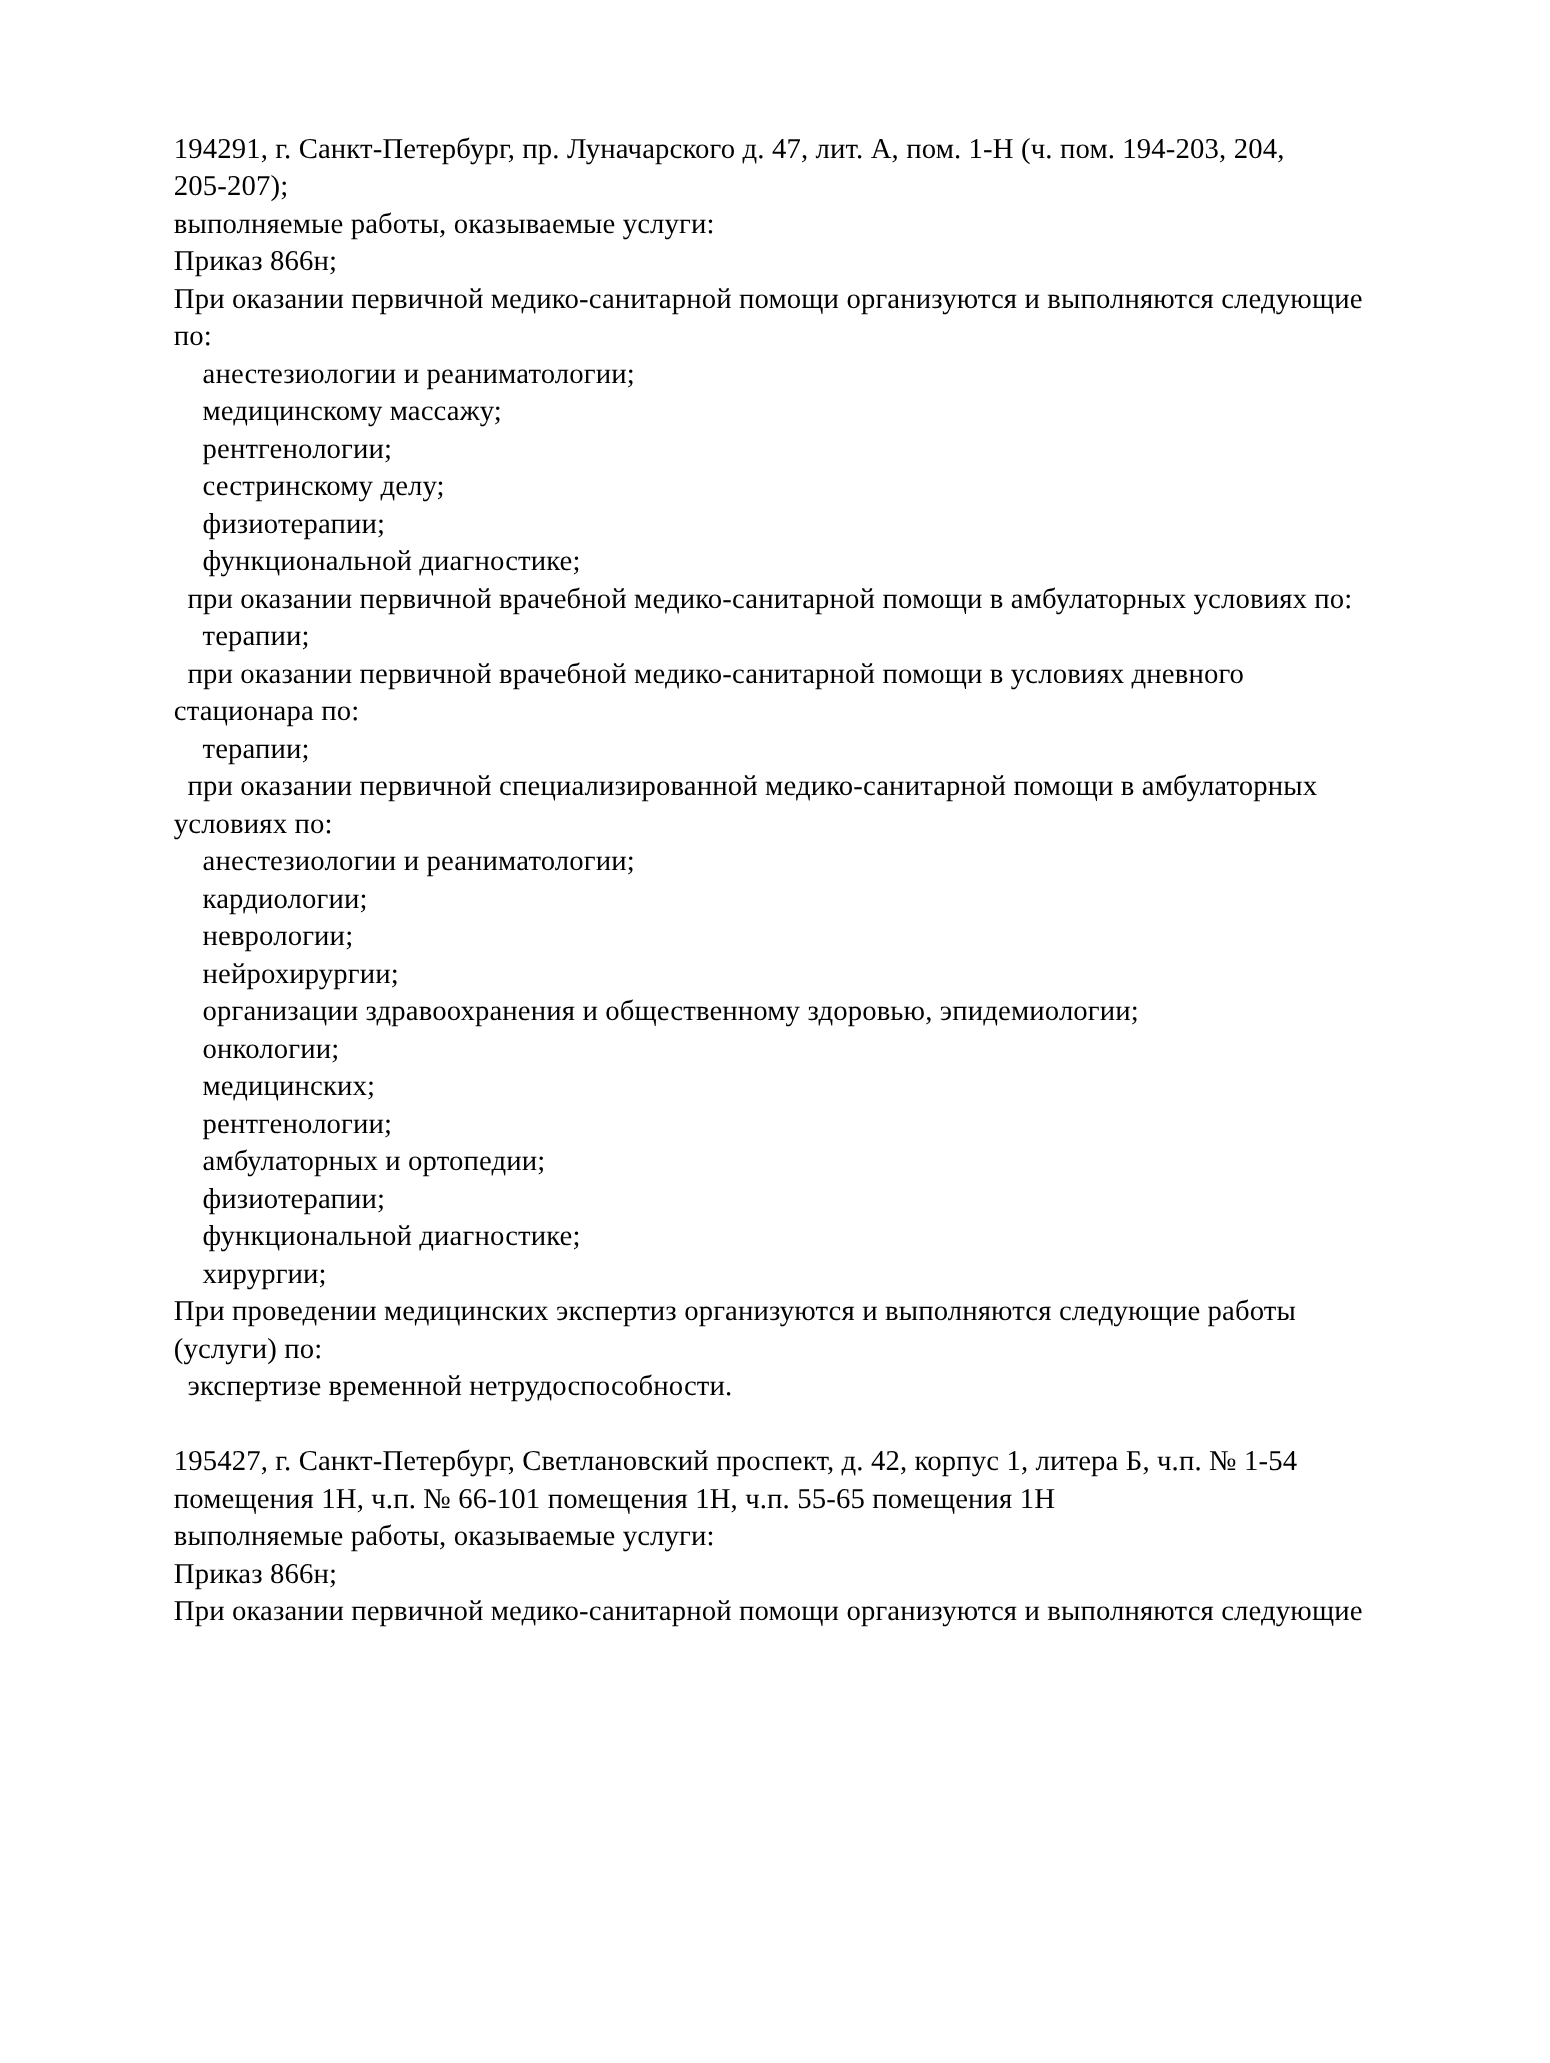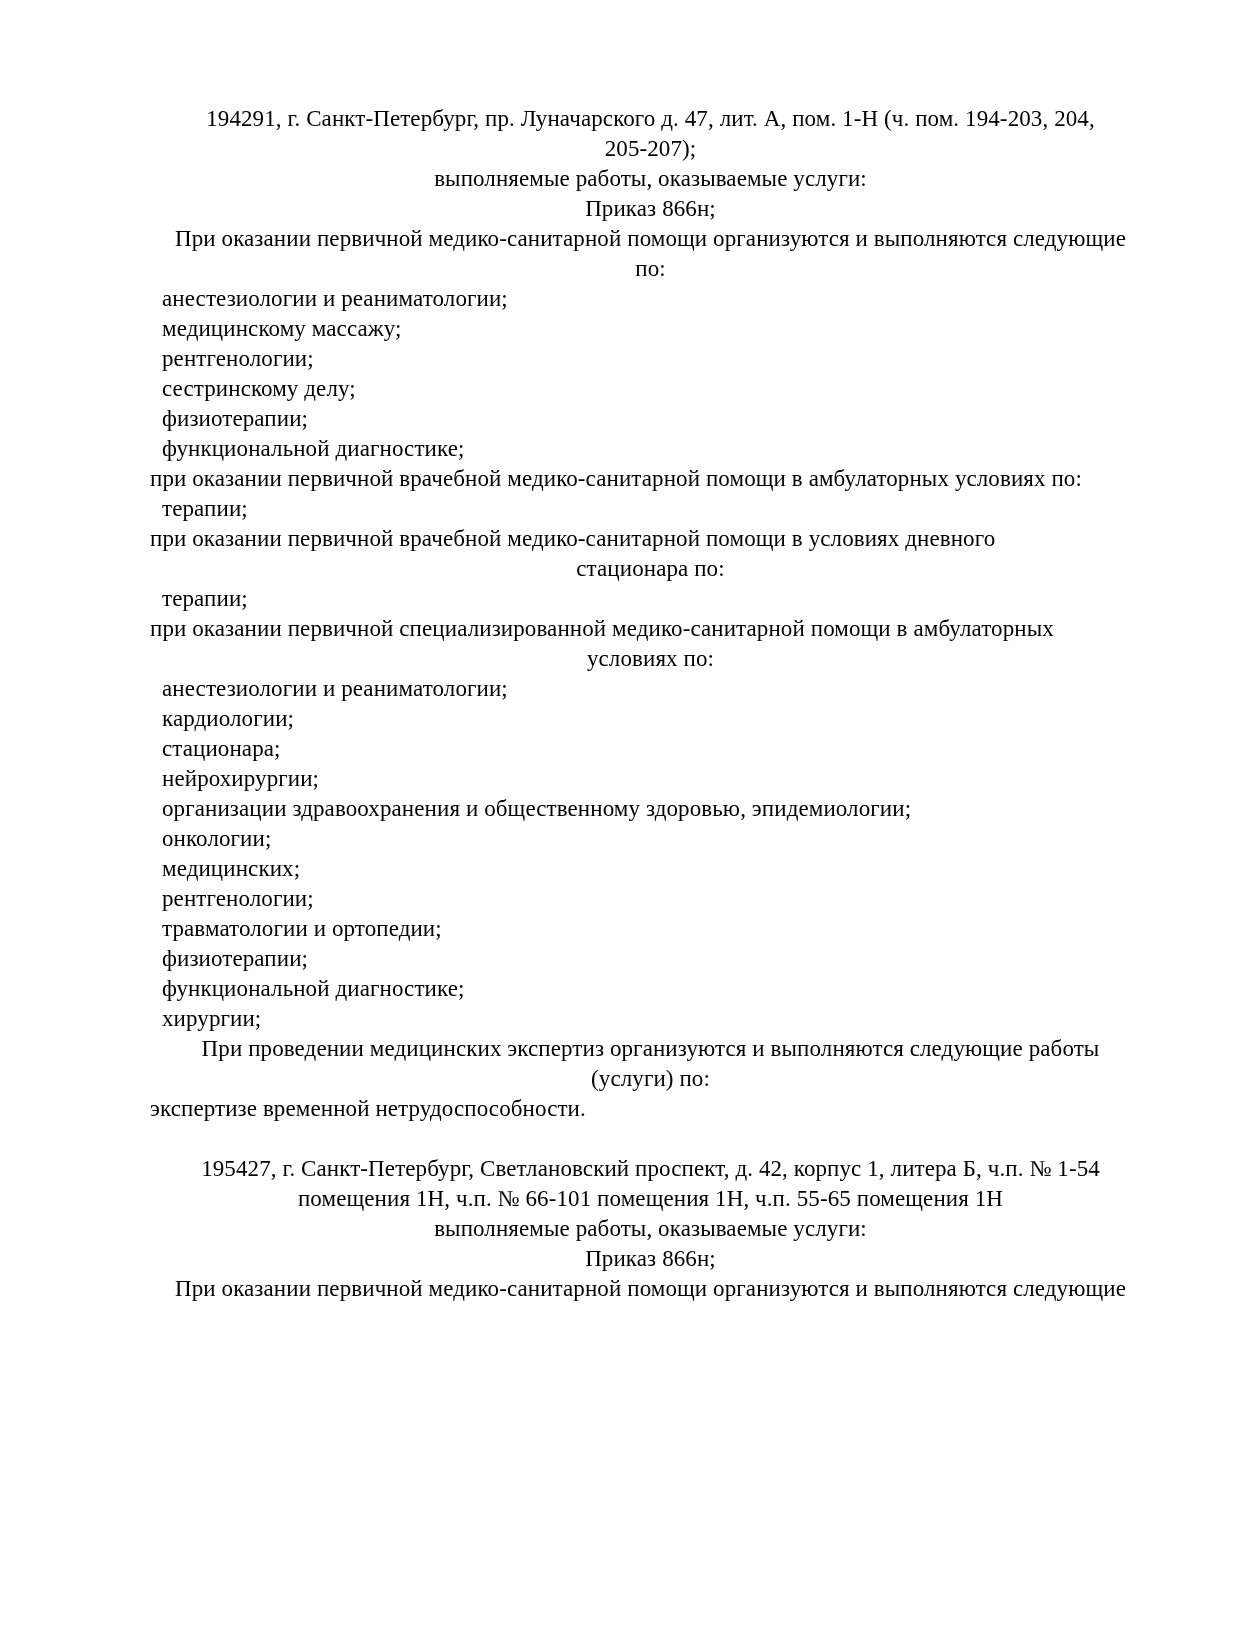--- a/index.html
+++ b/index.html
@@ -22,21 +22,21 @@
     font-family: "Liberation Serif", "DejaVu Serif", serif;
     font-size: 23px;
     line-height: 30px;
     color: #000000;
   }
   .doc-line {
     white-space: pre;
     min-height: 30px;
     letter-spacing: 0.1px;
   }
-  .indent-0 { padding-left: 0; text-align: center; }
+  .indent-0 { padding-left: 0; }
   .indent-1 { padding-left: 11px; }
   .indent-2 { padding-left: 23px; }
 </style>
 </head>
 <body>
 
 <div class="page">
   <div id="document-text">
       <div class="doc-line indent-0">194291, г. Санкт-Петербург, пр. Луначарского д. 47, лит. А, пом. 1-Н (ч. пом. 194-203, 204,</div>
       <div class="doc-line indent-0">205-207);</div>
@@ -52,27 +52,27 @@
       <div class="doc-line indent-2">функциональной диагностике;</div>
       <div class="doc-line indent-1">при оказании первичной врачебной медико-санитарной помощи в амбулаторных условиях по:</div>
       <div class="doc-line indent-2">терапии;</div>
       <div class="doc-line indent-1">при оказании первичной врачебной медико-санитарной помощи в условиях дневного</div>
       <div class="doc-line indent-0">стационара по:</div>
       <div class="doc-line indent-2">терапии;</div>
       <div class="doc-line indent-1">при оказании первичной специализированной медико-санитарной помощи в амбулаторных</div>
       <div class="doc-line indent-0">условиях по:</div>
       <div class="doc-line indent-2">анестезиологии и реаниматологии;</div>
       <div class="doc-line indent-2">кардиологии;</div>
-      <div class="doc-line indent-2">стационара;</div>
+      <div class="doc-line indent-2">неврологии;</div>
       <div class="doc-line indent-2">нейрохирургии;</div>
       <div class="doc-line indent-2">организации здравоохранения и общественному здоровью, эпидемиологии;</div>
       <div class="doc-line indent-2">онкологии;</div>
       <div class="doc-line indent-2">медицинских;</div>
       <div class="doc-line indent-2">рентгенологии;</div>
-      <div class="doc-line indent-2">травматологии и ортопедии;</div>
+      <div class="doc-line indent-2">амбулаторных и ортопедии;</div>
       <div class="doc-line indent-2">физиотерапии;</div>
       <div class="doc-line indent-2">функциональной диагностике;</div>
       <div class="doc-line indent-2">хирургии;</div>
       <div class="doc-line indent-0">При проведении медицинских экспертиз организуются и выполняются следующие работы</div>
       <div class="doc-line indent-0">(услуги) по:</div>
       <div class="doc-line indent-1">экспертизе временной нетрудоспособности.</div>
       <div class="doc-line indent-0"></div>
       <div class="doc-line indent-0">195427, г. Санкт-Петербург, Светлановский проспект, д. 42, корпус 1, литера Б, ч.п. № 1-54</div>
       <div class="doc-line indent-0">помещения 1Н, ч.п. № 66-101 помещения 1Н, ч.п. 55-65 помещения 1Н</div>
       <div class="doc-line indent-0">выполняемые работы, оказываемые услуги:</div>

